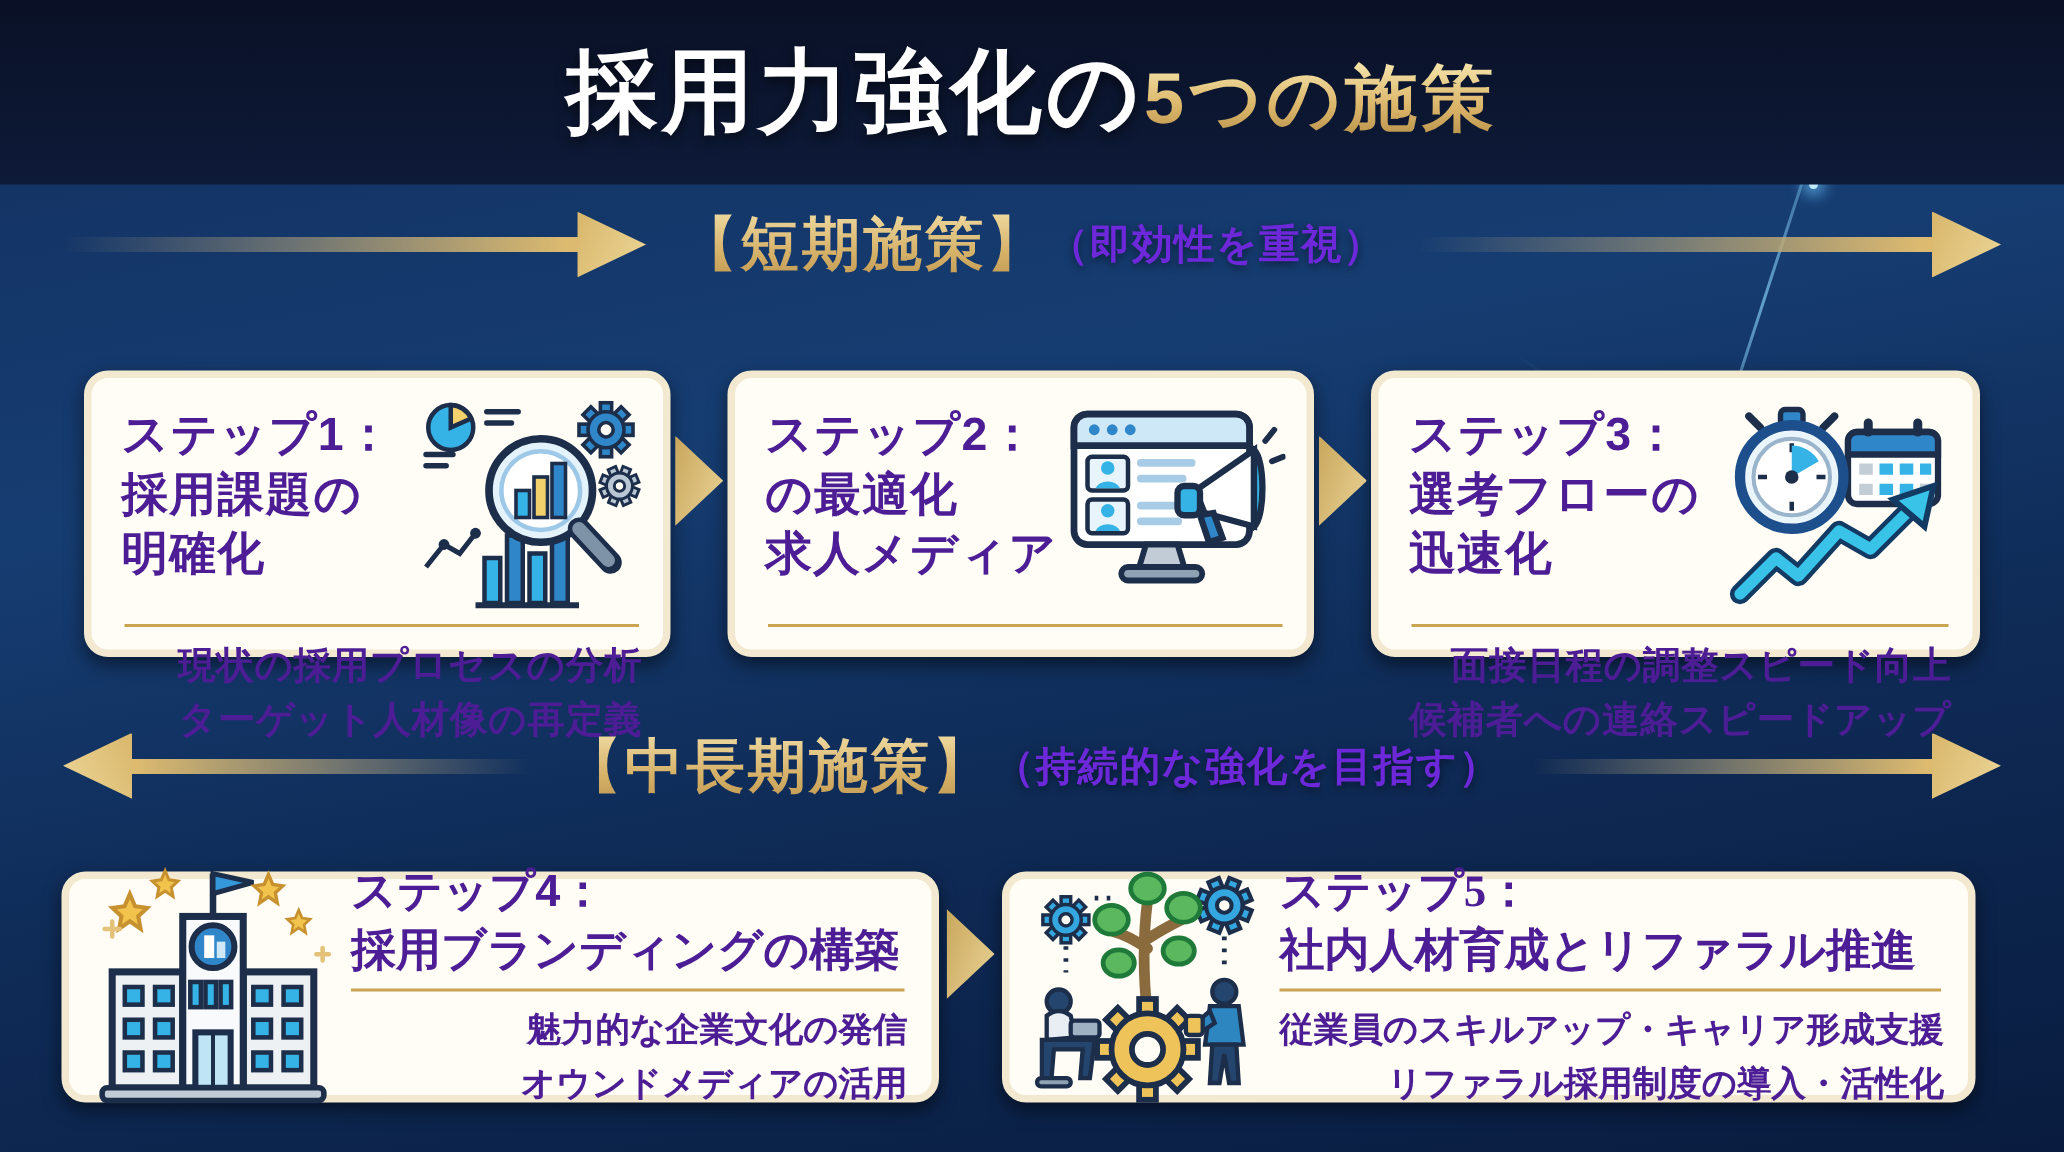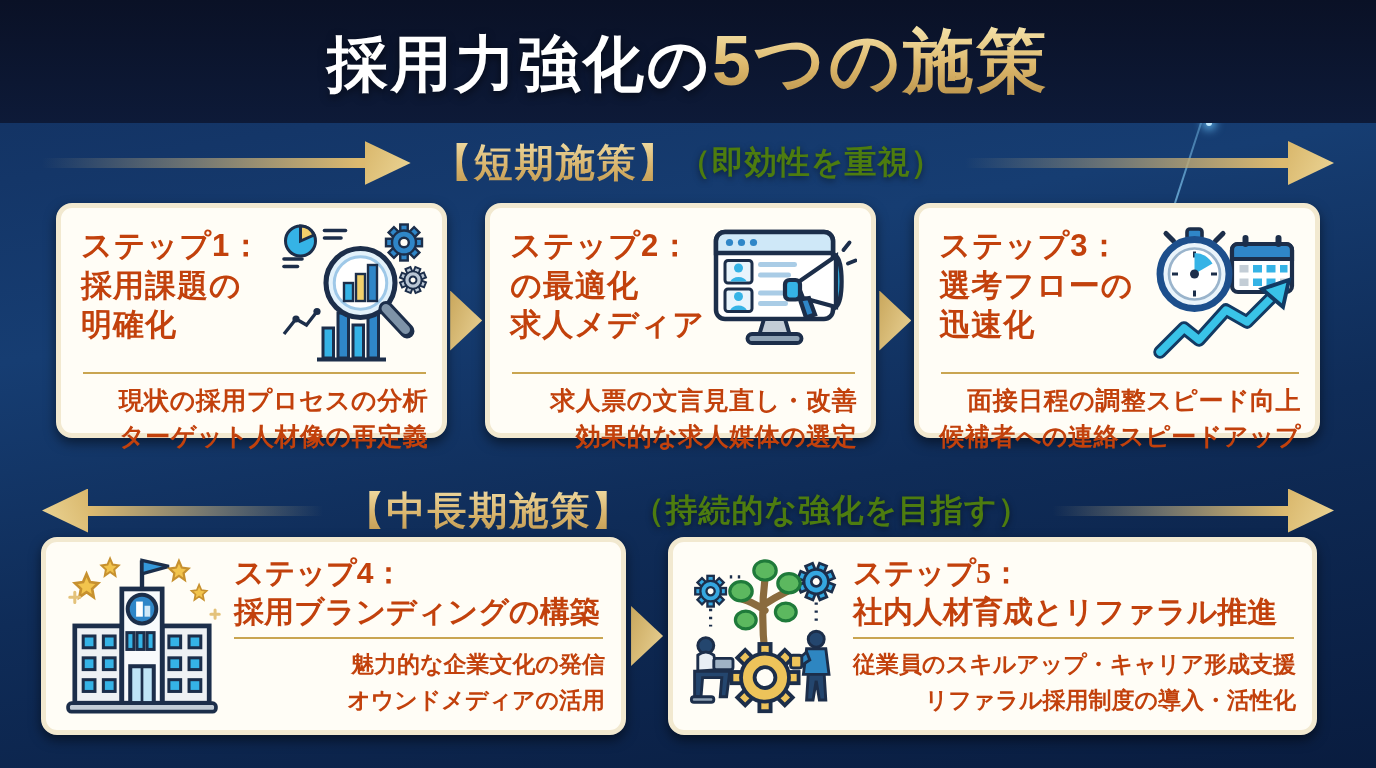--- a/index.html
+++ b/index.html
@@ -19,36 +19,36 @@
 
   
   .title-band {
     position:absolute; left:0; top:0; width:1376px; height:123px;
     background:linear-gradient(180deg,#0a1126 0%,#0d1a38 100%);
     display:flex; align-items:center; justify-content:center;
   }
   .page-title { font-weight:bold; color:#ffffff; font-size:61px; letter-spacing:3px;
     text-shadow:0 3px 8px rgba(0,0,0,.55); white-space:nowrap; }
   .page-title .gold-part {
-    font-size:70px;
+    font-size:48px;
     background:linear-gradient(180deg,#f3e0a6 8%,#ddb86c 55%,#b8914a 100%);
     -webkit-background-clip:text; background-clip:text;
     color:transparent; -webkit-text-fill-color:transparent;
     text-shadow:none;
   }
 
   
   .section-header { position:absolute; left:0; width:1376px; display:flex; align-items:center; padding:0 42px; }
   .sh1 { top:123px; height:80px; }
   .sh2 { top:468px; height:85px; }
   .section-text { display:flex; align-items:center; white-space:nowrap; padding:0 22px; }
   .section-label { font-size:39px; font-weight:bold; letter-spacing:2px;
     background:linear-gradient(180deg,#eed9a0 10%,#d6b168 60%,#bd964f 100%);
     -webkit-background-clip:text; background-clip:text; color:transparent; -webkit-text-fill-color:transparent; }
-  .section-note { font-size:32px; font-weight:bold; color:#4d7c0f; letter-spacing:1px;
+  .section-note { font-size:27px; font-weight:bold; color:#6d28d9; letter-spacing:1px;
     text-shadow:0 2px 6px rgba(0,0,0,.5); }
 
   .flow-arrow { position:relative; flex:1; height:48px; }
   .flow-arrow .bar { position:absolute; top:19px; height:10px; }
   .flow-arrow .head { position:absolute; top:2px; width:46px; height:44px; }
   .flow-arrow.pt-right .bar { left:0; right:36px; background:linear-gradient(90deg,rgba(26,54,96,0) 0%,rgba(160,150,120,.65) 45%,#dcba70 95%); }
   .flow-arrow.pt-right .head { right:0; background:linear-gradient(115deg,#d9b76b,#ecd698); clip-path:polygon(0 0,100% 50%,0 100%); }
   .flow-arrow.pt-left .bar { right:0; left:36px; background:linear-gradient(270deg,rgba(26,54,96,0) 0%,rgba(160,150,120,.65) 45%,#dcba70 95%); }
   .flow-arrow.pt-left .head { left:0; background:linear-gradient(245deg,#d9b76b,#ecd698); clip-path:polygon(100% 0,0 50%,100% 100%); }
 
@@ -57,21 +57,22 @@
   .row1 { left:56px; top:203px; width:1264px; height:235px; }
   .row2 { left:41px; top:537px; width:1276px; height:198px; }
   .connector { width:38px; display:flex; align-items:center; justify-content:center; flex-shrink:0; }
   .row2 .connector { width:42px; }
   .connector .tri { width:32px; height:60px; background:linear-gradient(110deg,#c9a75c,#ead397);
     clip-path:polygon(0 0,100% 50%,0 100%); }
 
   .card {
     background:#fffdf6; border:5px solid #f2e9d0; border-radius:16px;
     box-shadow:0 5px 12px rgba(0,0,0,.5);
-    color:#c2410c;
+    color:#4c1d95;
+    margin-top:44px;
   }
   .card.v { flex:1; padding:10px 14px 8px 20px; display:flex; flex-direction:column; }
   .card-top { display:flex; justify-content:space-between; align-items:flex-start; flex:1; }
   .card-title { font-size:31px; font-weight:bold; line-height:1.28; letter-spacing:1px; padding-top:8px; }
   .card-icon { width:150px; height:150px; flex-shrink:0; margin-top:2px; }
   .gold-divider { border:none; border-top:2.5px solid #c9a551; margin:2px 2px 8px 2px; }
   .card-points { text-align:right; font-size:25px; font-weight:bold; line-height:1.45; letter-spacing:.5px; white-space:nowrap; }
 
   .card.h { display:flex; align-items:center; padding:10px 16px 10px 12px; }
   .card.c4 { width:608px; } .card.c5 { flex:1;font-family:Liberation Serif, serif; }
@@ -232,24 +233,20 @@
           <rect x="52" y="40" width="10" height="13" rx="3" fill="#35b3e6"></rect>
           <path d="M62,53 l4,12 6,-2 -4,-11 Z" fill="#2f86c8"></path>
         </g>
         <g stroke="#1c2e4a" stroke-width="2.6" stroke-linecap="round">
           <line x1="91" y1="20" x2="95" y2="15"></line>
             <line x1="94" y1="29" x2="99" y2="27"></line>
         </g>
       </svg>
     </div>
     <hr class="gold-divider">
-    <div class="card-points">
-      <div>求人票の文言見直し・改善</div>
-      <div>効果的な求人媒体の選定</div>
-    </div>
   </div>
 
   <div class="connector">
       <div class="tri"></div>
     </div>
 
   <div class="card v">
     <div class="card-top">
       <div class="card-title">
         <div>ステップ3：</div>

